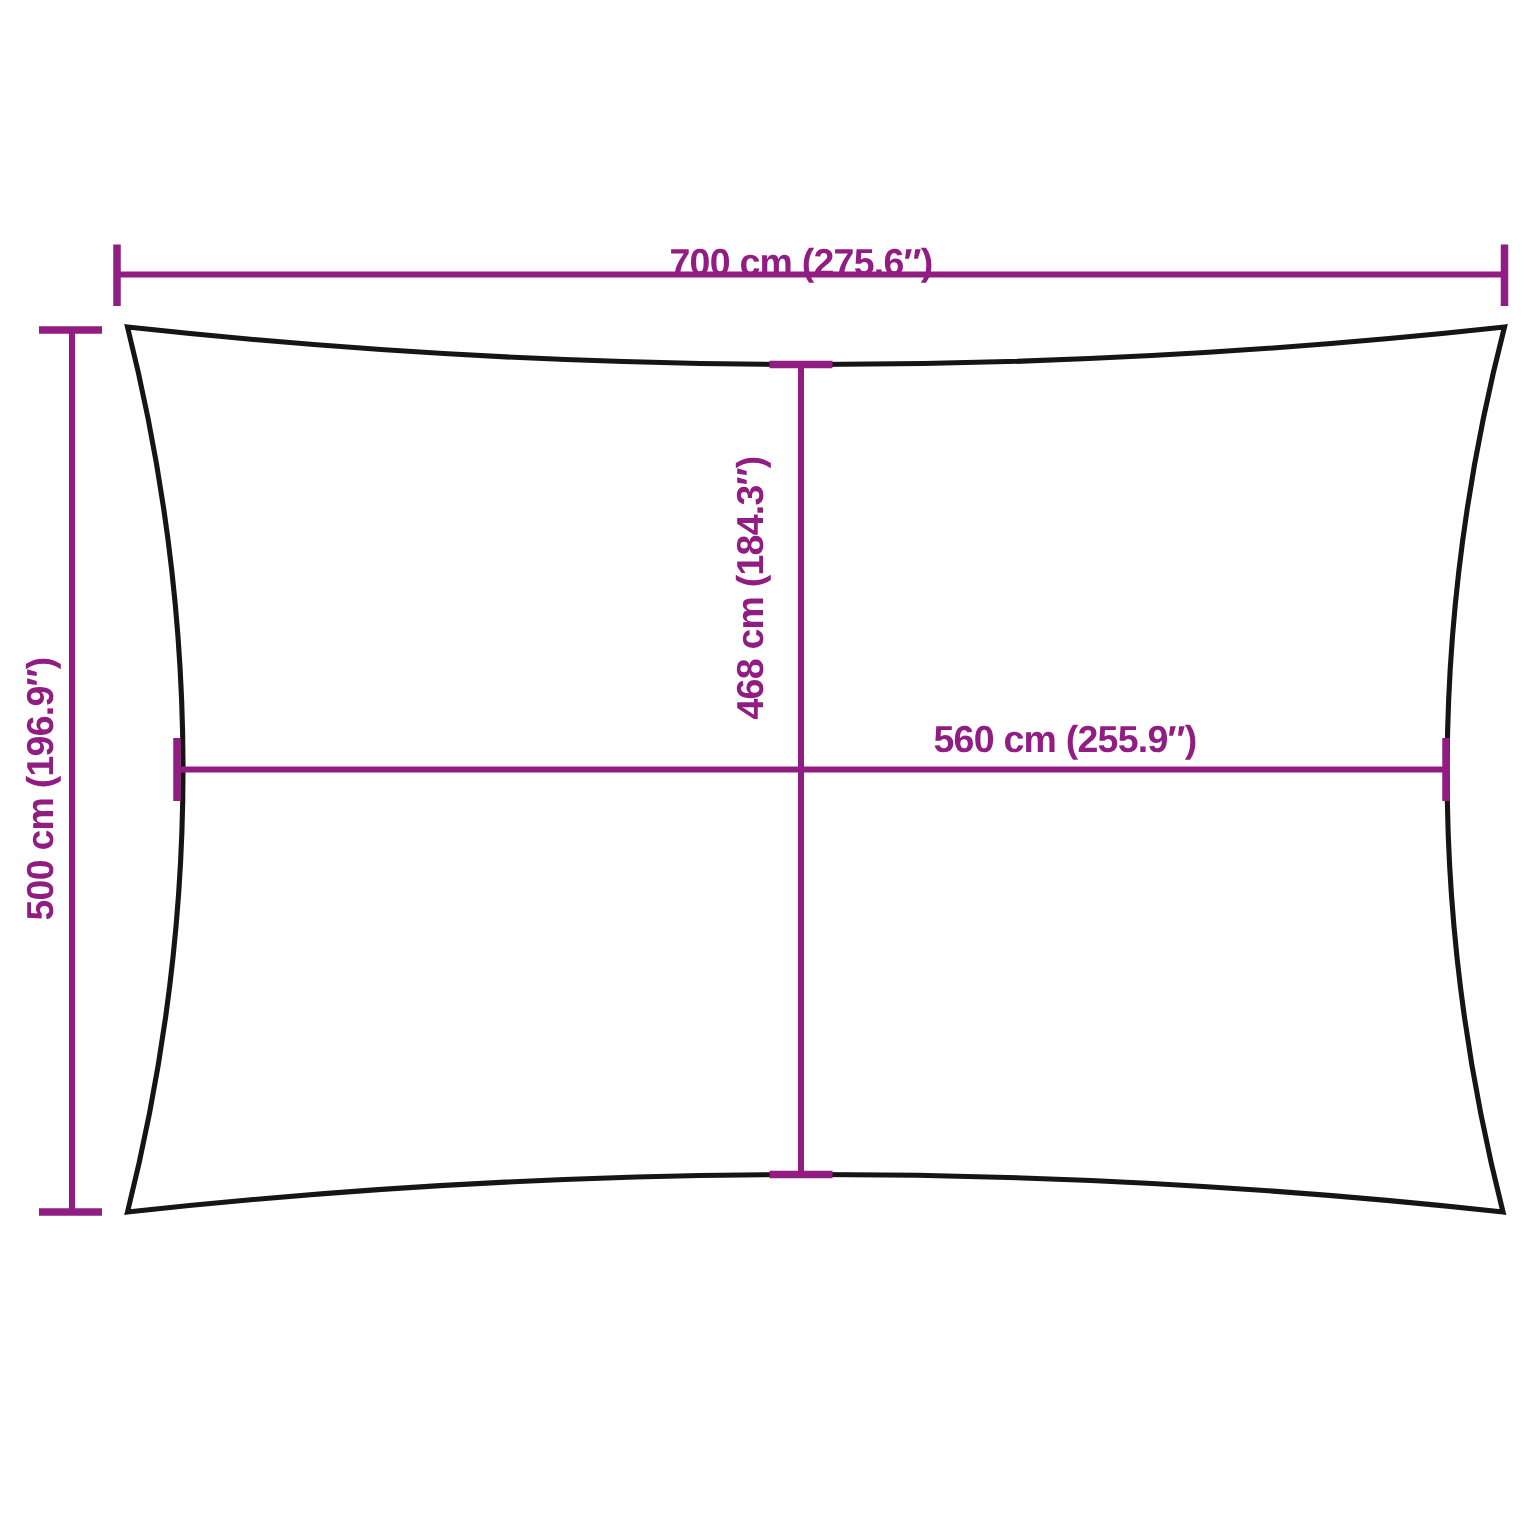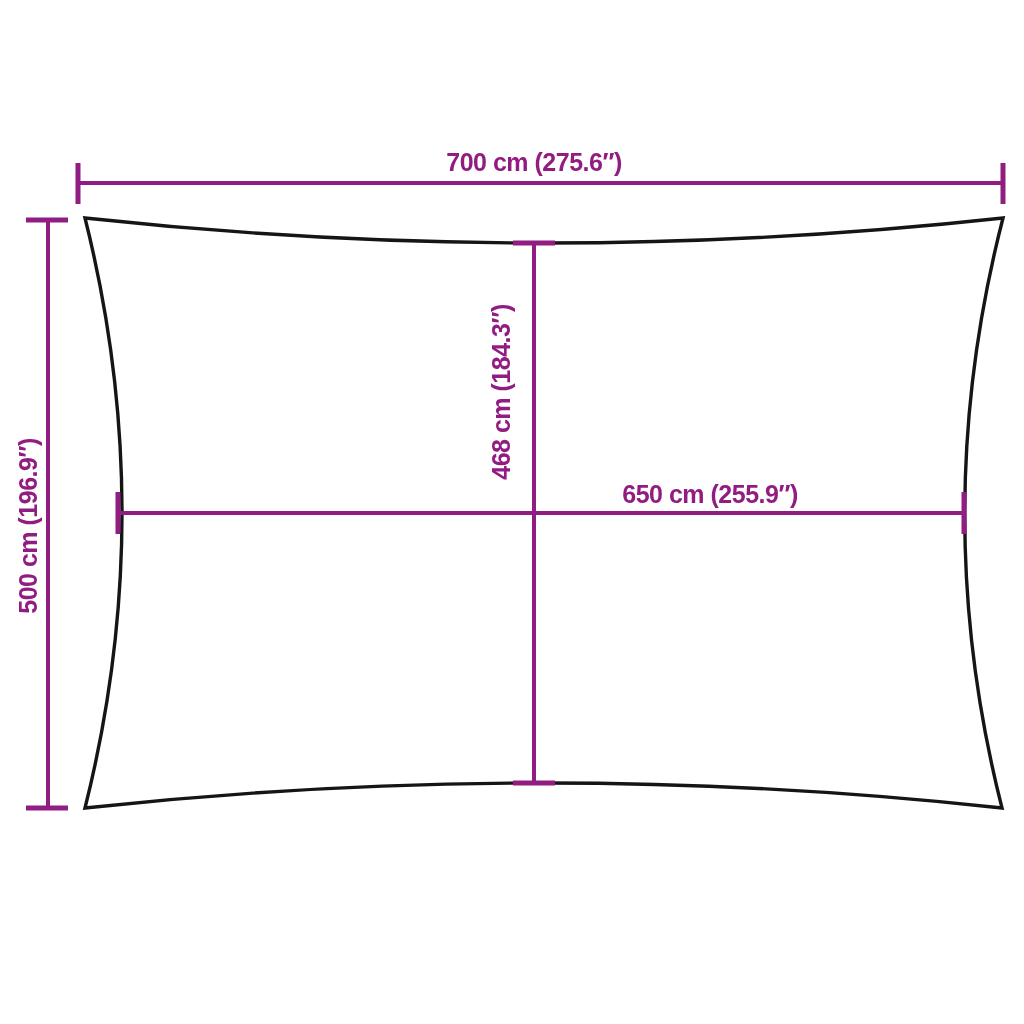--- a/index.html
+++ b/index.html
@@ -24,21 +24,21 @@
   }
   .dim-label {
     position: absolute;
     white-space: nowrap;
     font-family: "Liberation Sans", "DejaVu Sans", sans-serif;
     font-size: 25px;
     font-weight: 700;
     letter-spacing: -0.5px;
     color: #911c82;
   }
-  .lbl-top      { left: 534px; top: 162px; transform: translate(-50%,-50%); text-align: center; }
+  .lbl-top      { left: 534px; top: 176px; transform: translate(-50%,-50%); text-align: center; }
   .lbl-left     { left:  28px; top: 526px; transform: translate(-50%,-50%) rotate(-90deg); }
   .lbl-center-v { left: 501px; top: 392px; transform: translate(-50%,-50%) rotate(-90deg); }
   .lbl-center-h { left: 710px; top: 494px; transform: translate(-50%,-50%); }
 </style>
 </head>
 <body>
 
 <div class="stage">
 
   <svg viewBox="0 0 1024 1024">
@@ -73,15 +73,15 @@
       <line x1="964" y1="492" x2="964" y2="534" stroke-width="5"></line>
     </g>
   </svg>
 
   <div class="dim-label lbl-top">700 cm (275.6″)</div>
 
   <div class="dim-label lbl-left">500 cm (196.9″)</div>
 
   <div class="dim-label lbl-center-v">468 cm (184.3″)</div>
 
-  <div class="dim-label lbl-center-h">650 cm (255.9″)</div>
+  <div class="dim-label lbl-center-h">560 cm (255.9″)</div>
 
 </div>
 
 </body></html>

